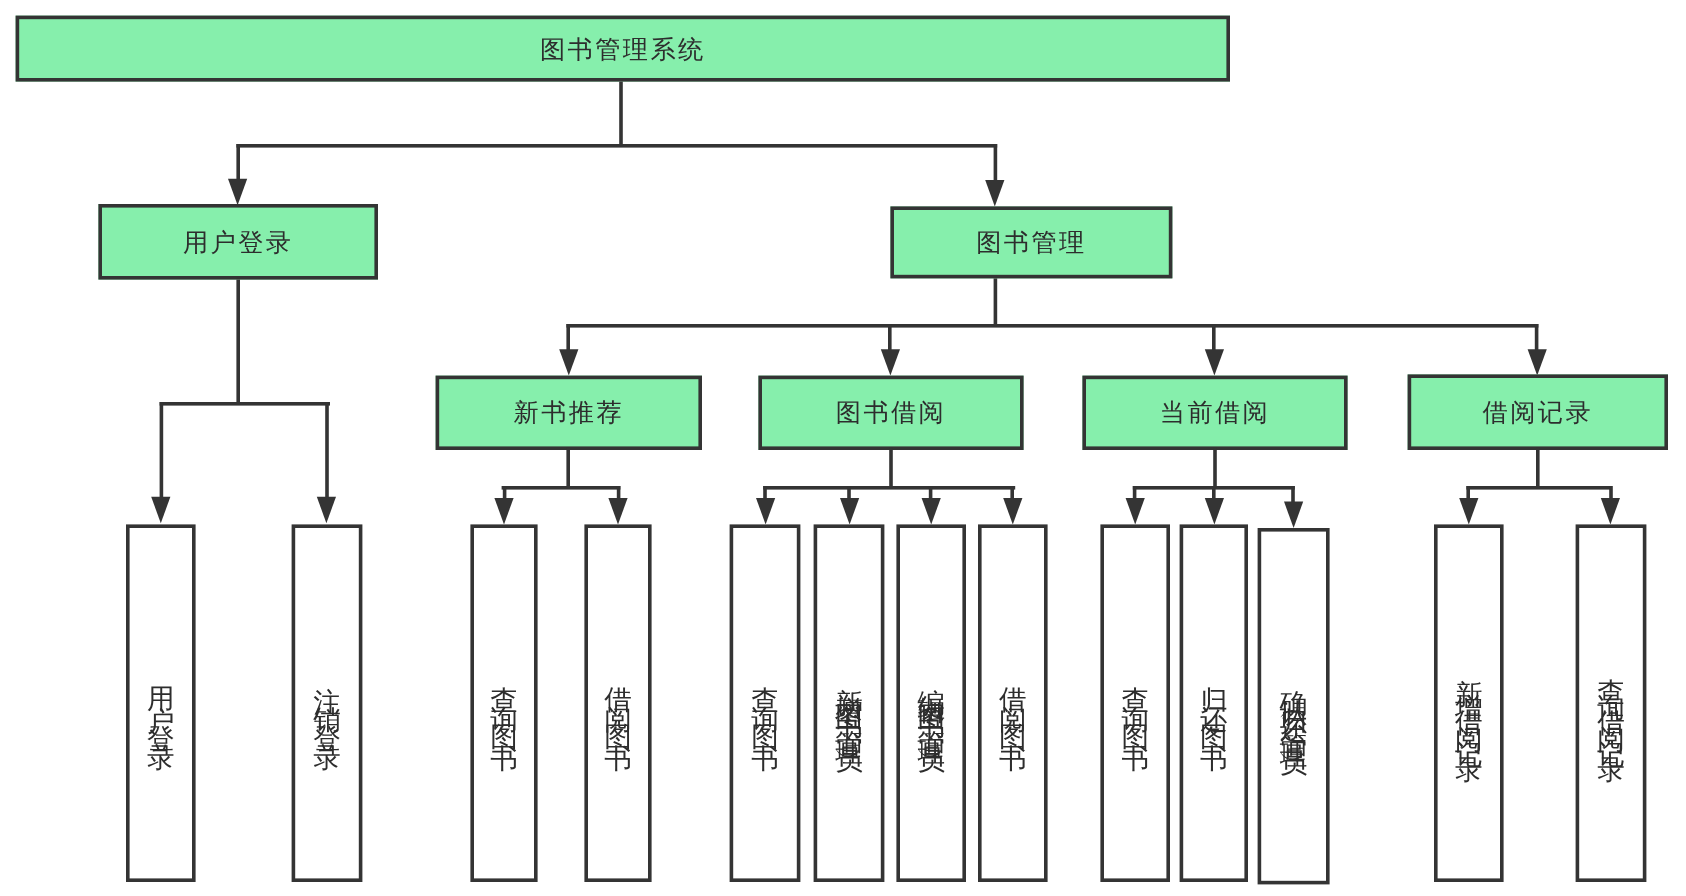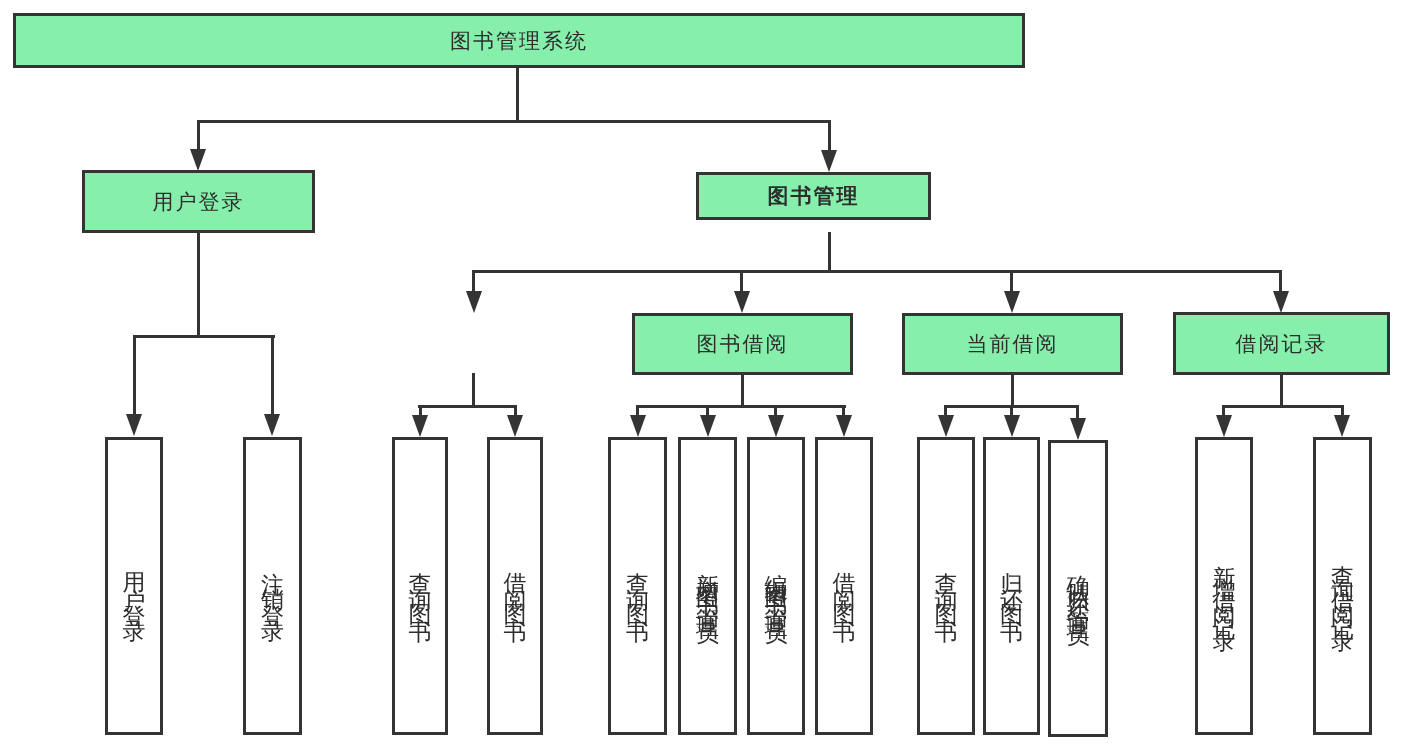--- a/index.html
+++ b/index.html
@@ -63,21 +63,21 @@
   <div class="vline" style="left:516px;top:68px;height:52px;"></div>
   <div class="hline" style="left:197px;top:120px;width:634px;"></div>
   <div class="vline" style="left:197px;top:120px;height:30px;"></div>
   <div class="vline" style="left:828px;top:120px;height:30px;"></div>
   <div class="arrow" style="left:190px;top:149px;"></div>
   <div class="arrow" style="left:821px;top:150px;"></div>
 
   <div class="hbox" style="left:82px;top:170px;width:233px;height:63px;">
     <span>用户登录</span>
   </div>
-  <div class="hbox" style="left:696px;top:172px;width:235px;height:48px;font-weight:bold;">
+  <div class="hbox" style="left:742px;top:172px;width:235px;height:60px;">
     <span>图书管理</span>
   </div>
 
   <div class="vline" style="left:197px;top:233px;height:104px;"></div>
   <div class="hline" style="left:133px;top:335px;width:142px;"></div>
   <div class="vline" style="left:133px;top:335px;height:80px;"></div>
   <div class="vline" style="left:271px;top:335px;height:80px;"></div>
   <div class="arrow" style="left:126px;top:414px;"></div>
   <div class="arrow" style="left:264px;top:414px;"></div>
 
@@ -85,20 +85,23 @@
   <div class="hline" style="left:472px;top:270px;width:810px;"></div>
   <div class="vline" style="left:472px;top:270px;height:22px;"></div>
   <div class="vline" style="left:740px;top:270px;height:22px;"></div>
   <div class="vline" style="left:1010px;top:270px;height:22px;"></div>
   <div class="vline" style="left:1279px;top:270px;height:22px;"></div>
   <div class="arrow" style="left:466px;top:291px;"></div>
   <div class="arrow" style="left:734px;top:291px;"></div>
   <div class="arrow" style="left:1004px;top:291px;"></div>
   <div class="arrow" style="left:1273px;top:291px;"></div>
 
+  <div class="hbox" style="left:363px;top:313px;width:222px;height:62px;">
+    <span>新书推荐</span>
+  </div>
   <div class="hbox" style="left:632px;top:313px;width:221px;height:62px;">
     <span>图书借阅</span>
   </div>
   <div class="hbox" style="left:1173px;top:312px;width:217px;height:63px;">
     <span>借阅记录</span>
   </div>
   <div class="hbox" style="left:902px;top:313px;width:221px;height:62px;">
     <span>当前借阅</span>
   </div>
 

